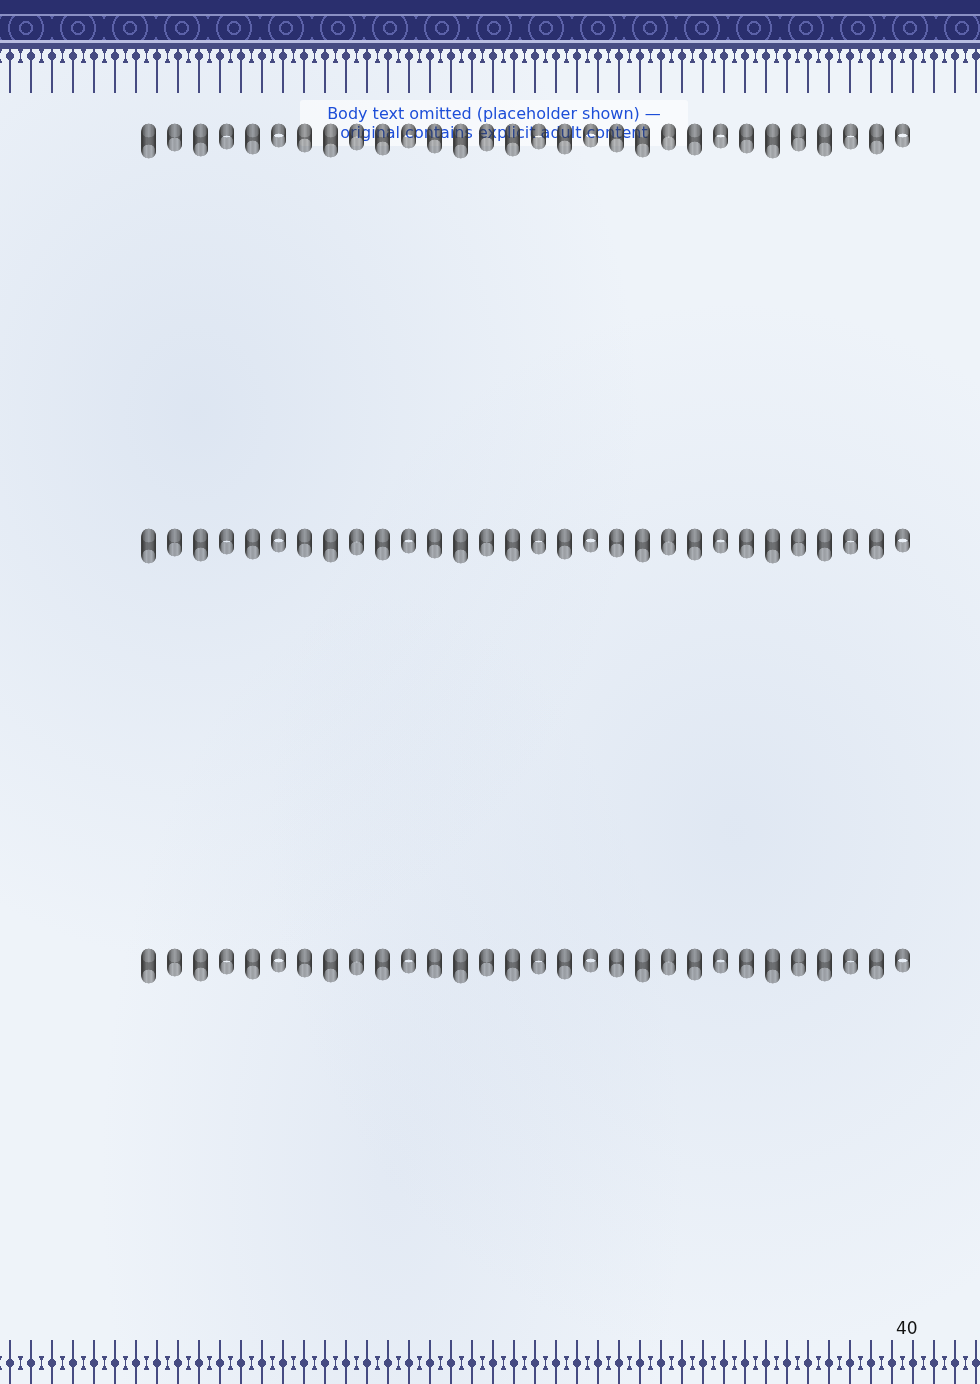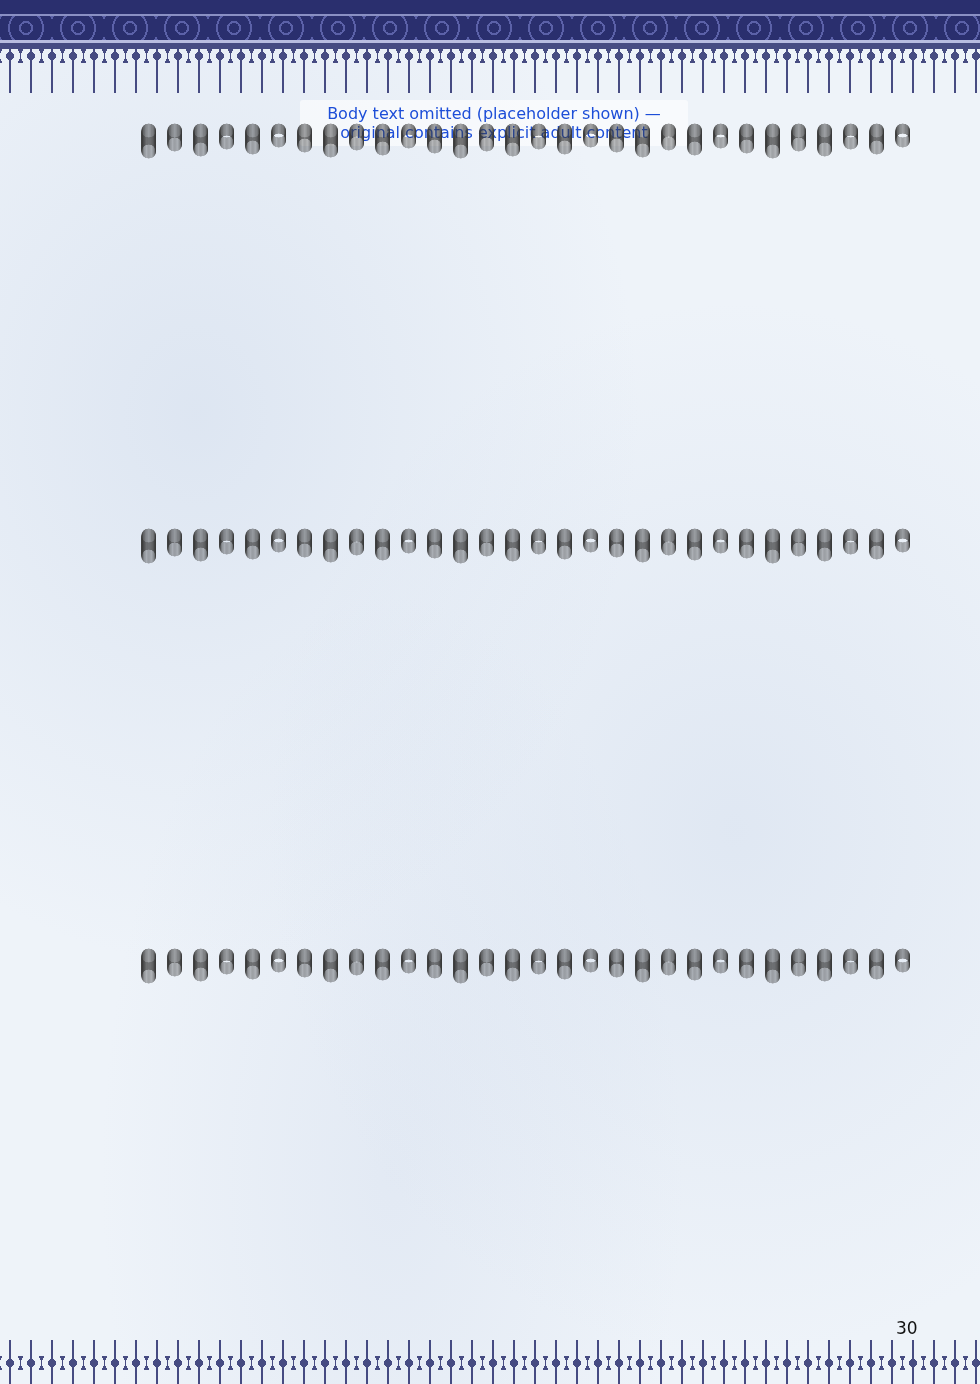--- a/index.html
+++ b/index.html
@@ -161,14 +161,14 @@
     <p>〇〇〇〇〇〇〇〇〇〇〇〇〇〇〇〇〇〇〇〇</p>
     <p>〇〇〇〇〇〇〇〇〇〇〇〇〇〇〇</p>
     <p>〇〇〇〇〇〇〇〇〇〇</p>
     <p>〇〇〇〇〇〇〇〇〇〇〇〇〇〇〇〇〇</p>
     <p>〇〇〇〇〇〇〇〇〇〇〇〇</p>
     <p>〇〇〇〇〇〇〇〇〇〇〇〇〇〇〇〇〇〇〇</p>
     <p>〇〇〇〇〇〇〇〇〇〇〇〇〇〇</p>
     <p>〇〇〇〇〇〇〇〇〇〇〇〇〇〇〇〇〇〇〇〇〇</p>
   </div>
 
-<div class="page-number">30</div>
+<div class="page-number">40</div>
 <div class="fleur-bottom"></div>
 
 </body></html>

